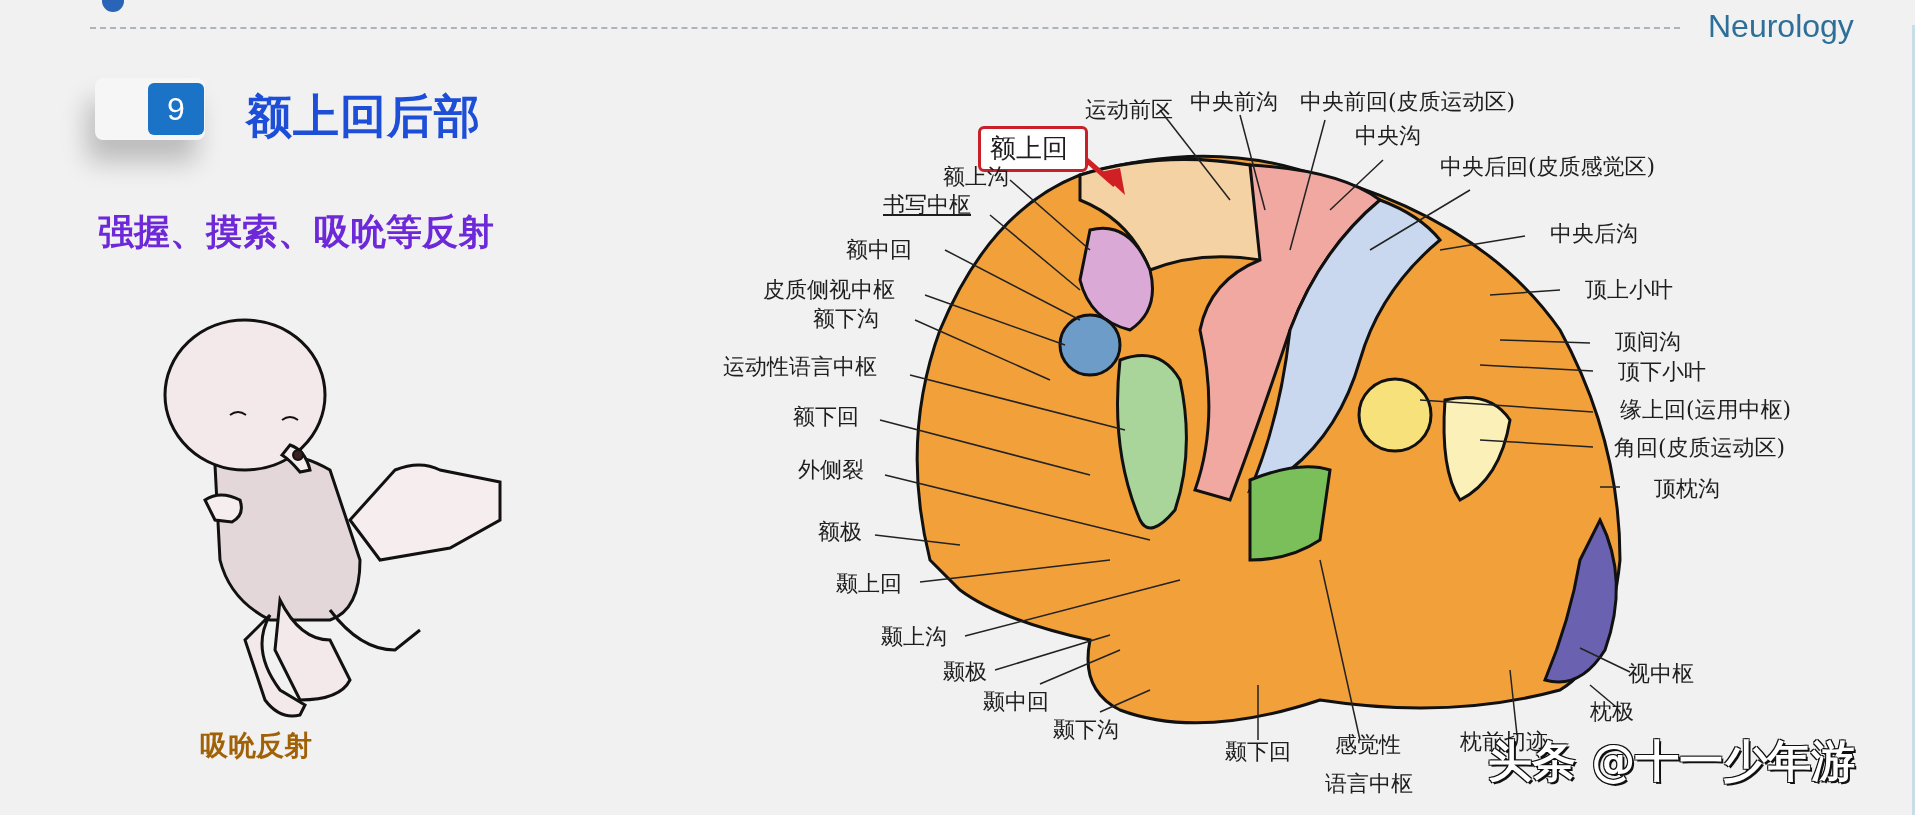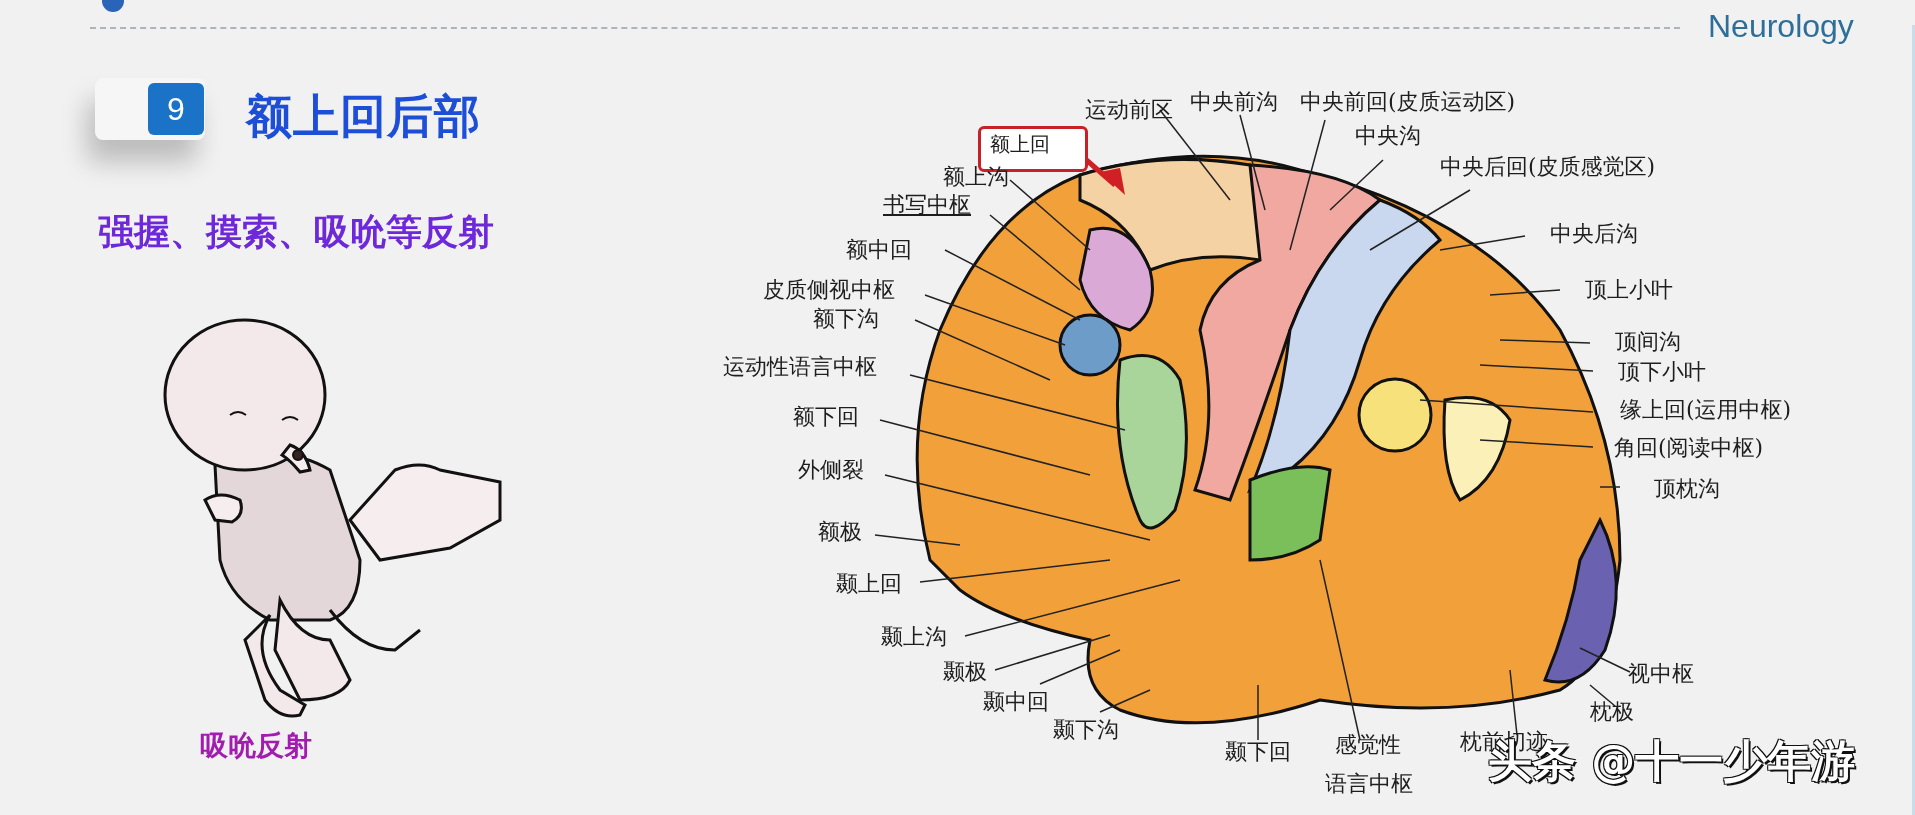--- a/index.html
+++ b/index.html
@@ -5,24 +5,24 @@
   html,body{margin:0;padding:0;}
   body{width:1915px;height:815px;overflow:hidden;background:#f1f1f1;position:relative;font-family:"DejaVu Sans","Liberation Sans",sans-serif;}
   .topdot{position:absolute;left:102px;top:-10px;width:22px;height:22px;border-radius:50%;background:#2a64b8;}
   .dash{position:absolute;left:90px;top:27px;width:1590px;border-top:2px dashed #aeb4bb;}
   .brand{position:absolute;left:1708px;top:8px;font-family:"Liberation Sans",sans-serif;font-size:32px;color:#2d6f98;}
   .rightedge{position:absolute;left:1912px;top:25px;width:3px;height:790px;background:#c9dde9;}
   .tabcard{position:absolute;left:95px;top:78px;width:110px;height:62px;background:#f6f6f6;border-radius:8px;box-shadow:-8px 22px 26px rgba(0,0,0,0.22);}
   .numbadge{position:absolute;left:148px;top:83px;width:56px;height:52px;background:#1a73c6;border-radius:6px;color:#fff;font-size:32px;display:flex;align-items:center;justify-content:center;font-family:"Liberation Sans",sans-serif;}
   .title{position:absolute;left:246px;top:86px;font-size:46px;font-weight:bold;color:#1d4ed8;letter-spacing:1px;}
   .subtitle{position:absolute;left:98px;top:208px;font-size:36px;font-weight:bold;color:#6d28d9;}
-  .caption{position:absolute;left:200px;top:727px;font-size:28px;font-weight:bold;color:#a21caf;}
+  .caption{position:absolute;left:200px;top:727px;font-size:28px;font-weight:bold;color:#a16207;}
   .lbl{position:absolute;font-family:"DejaVu Serif","Liberation Serif",serif;font-size:22px;color:#1e1e1e;white-space:nowrap;line-height:1.1;}
   .hl{position:absolute;left:978px;top:126px;width:104px;height:40px;border:3px solid #c72028;border-radius:6px;background:#fff;}
-  .hltext{position:absolute;left:990px;top:131px;font-family:"DejaVu Serif",serif;font-size:20px;color:#1e1e1e;}
+  .hltext{position:absolute;left:990px;top:131px;font-family:"DejaVu Serif",serif;font-size:26px;color:#1e1e1e;}
   .watermark{position:absolute;left:1488px;top:732px;font-size:44px;color:#fff;font-weight:bold;text-shadow:2px 2px 0 #111,-1px -1px 0 #111,1px -1px 0 #111,-1px 1px 0 #111;white-space:nowrap;}
   svg{position:absolute;left:0;top:0;}
 </style>
 </head>
 <body>
 
 <div class="topdot"></div>
 <div class="dash"></div>
 <div class="brand">Neurology</div>
 <div class="rightedge"></div>
@@ -125,21 +125,21 @@
 <div class="lbl" style="left:881px;top:625px;">颞上沟</div>
 <div class="lbl" style="left:943px;top:660px;">颞极</div>
 <div class="lbl" style="left:983px;top:690px;">颞中回</div>
 <div class="lbl" style="left:1053px;top:718px;">颞下沟</div>
 
 <div class="lbl" style="left:1550px;top:222px;">中央后沟</div>
 <div class="lbl" style="left:1585px;top:278px;">顶上小叶</div>
 <div class="lbl" style="left:1615px;top:330px;">顶间沟</div>
 <div class="lbl" style="left:1618px;top:360px;">顶下小叶</div>
 <div class="lbl" style="left:1620px;top:398px;">缘上回(运用中枢)</div>
-<div class="lbl" style="left:1614px;top:436px;">角回(阅读中枢)</div>
+<div class="lbl" style="left:1614px;top:436px;">角回(皮质运动区)</div>
 <div class="lbl" style="left:1654px;top:477px;">顶枕沟</div>
 <div class="lbl" style="left:1628px;top:662px;">视中枢</div>
 <div class="lbl" style="left:1590px;top:700px;">枕极</div>
 
 <div class="lbl" style="left:1225px;top:740px;">颞下回</div>
 <div class="lbl" style="left:1335px;top:733px;">感觉性</div>
 <div class="lbl" style="left:1325px;top:772px;">语言中枢</div>
 <div class="lbl" style="left:1460px;top:730px;">枕前切迹</div>
 
 <div class="watermark">头条 @十一少年游</div>

